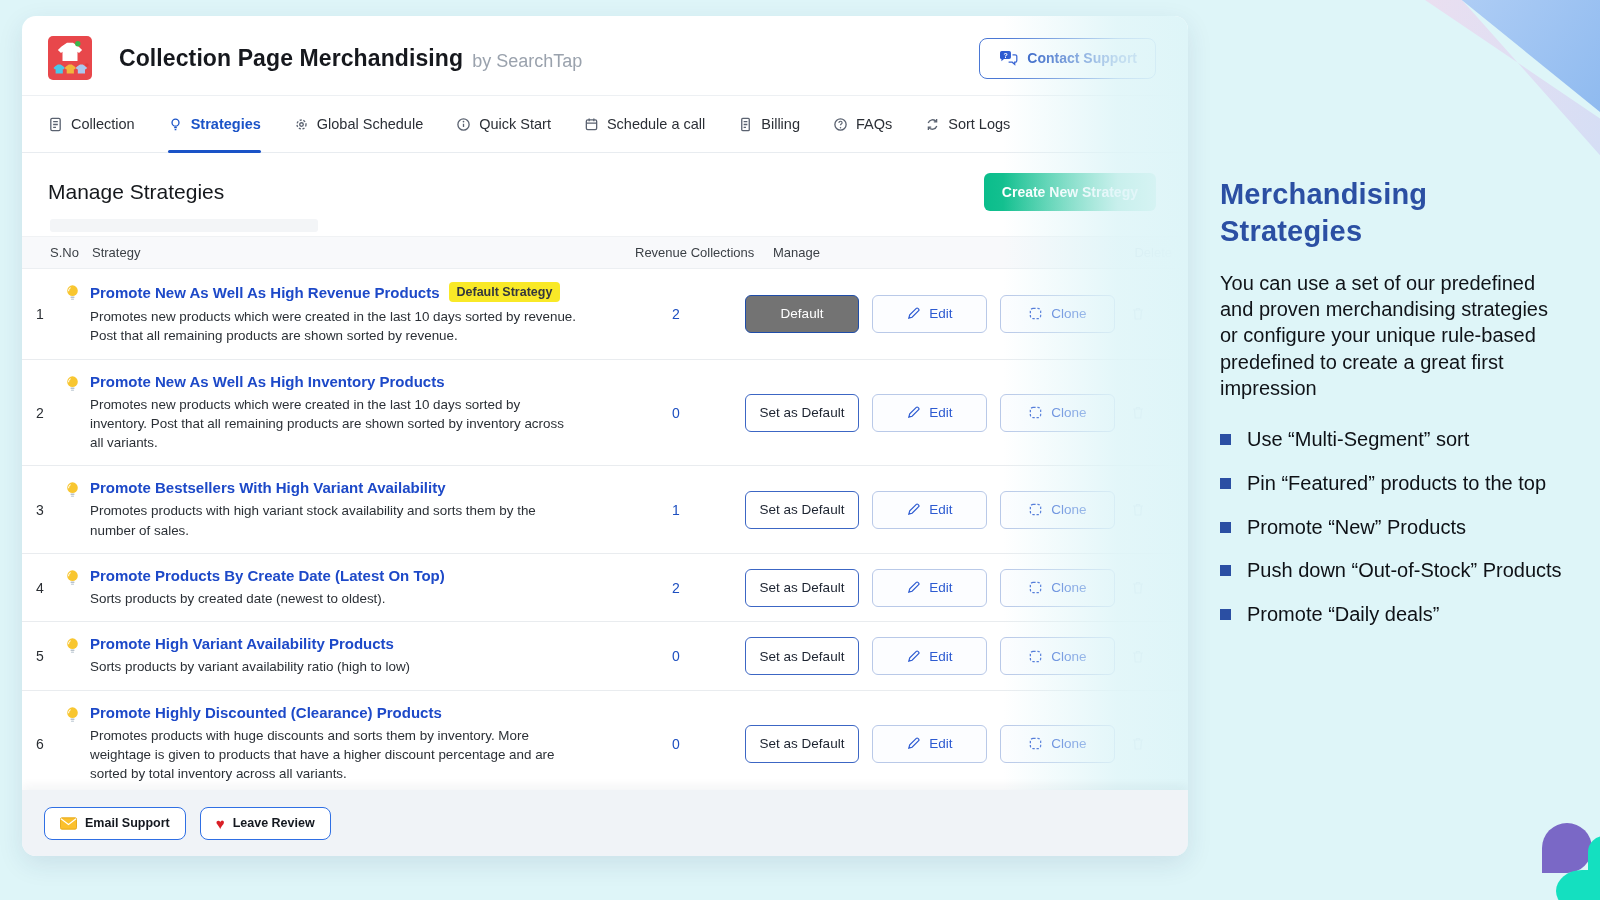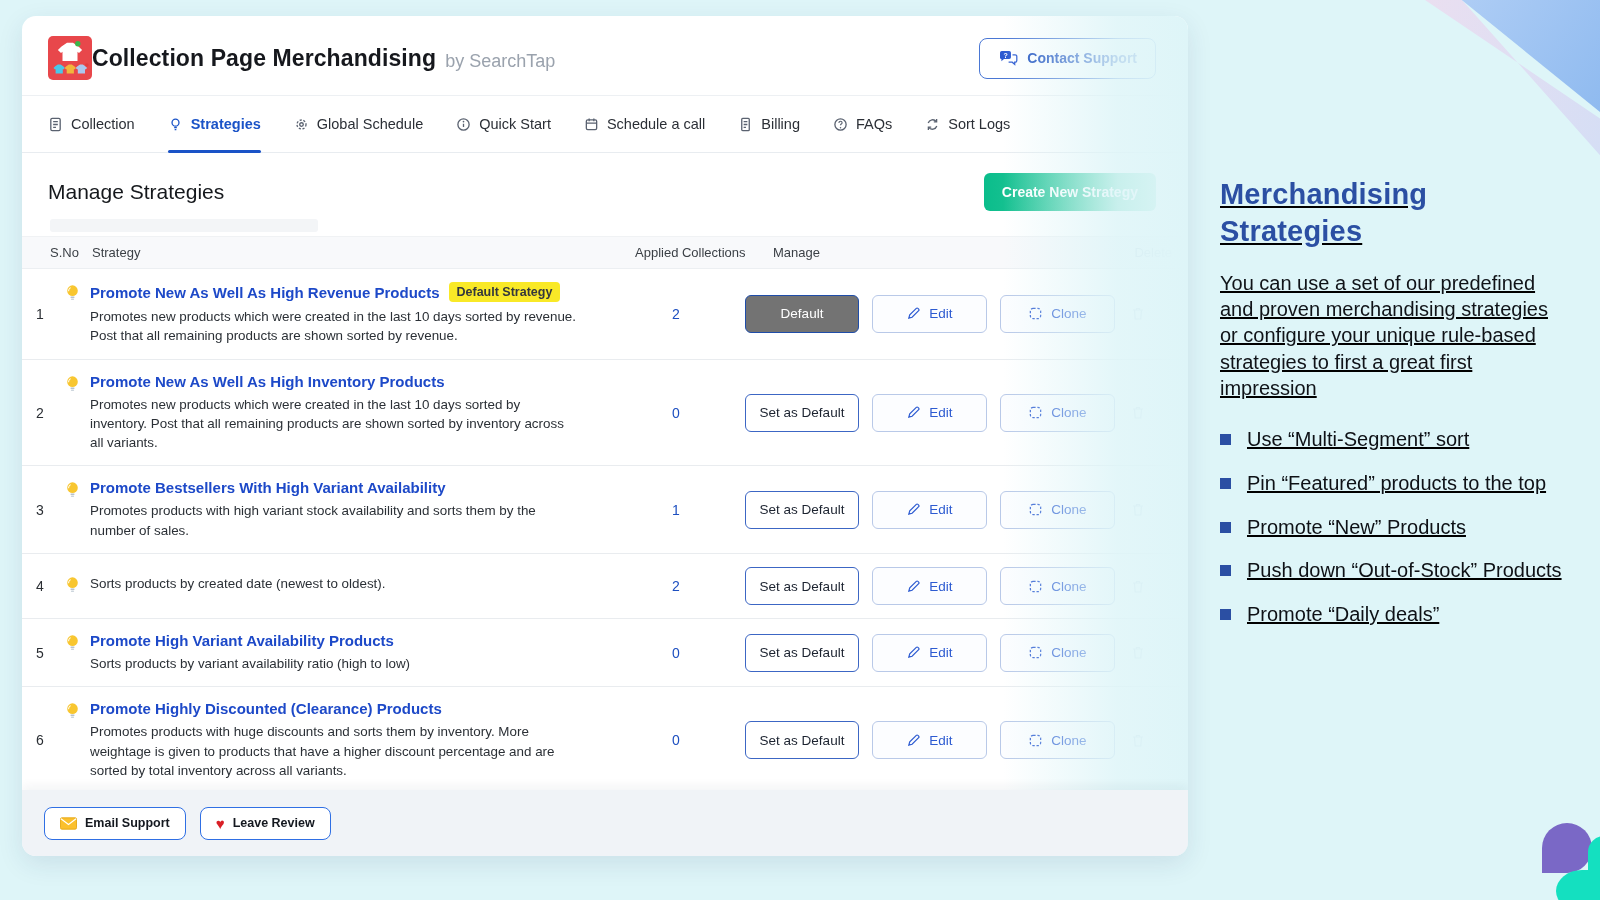--- a/index.html
+++ b/index.html
@@ -22,21 +22,21 @@
     border-radius:50% 0 50% 50%;}
 
   
   .card{position:absolute;left:22px;top:16px;width:1166px;height:840px;background:#fff;
     border-radius:14px;box-shadow:0 8px 26px rgba(25,50,95,.10);overflow:hidden;}
   .fade-overlay{position:absolute;top:0;right:0;bottom:0;width:185px;z-index:40;pointer-events:none;
     background:linear-gradient(90deg,rgba(222,245,248,0) 0%,rgba(222,245,248,.85) 62%,#def5f8 100%);}
 
   .card-header{display:flex;align-items:center;padding:20px 26px 15px 26px;border-bottom:1px solid #edf0f3;}
   .app-logo{width:44px;height:44px;flex:0 0 auto;}
-  .app-title{font-size:23px;font-weight:600;color:#16181d;margin-left:0;letter-spacing:.1px;}
+  .app-title{font-size:23px;font-weight:600;color:#16181d;margin-left:27px;letter-spacing:.1px;}
   .app-byline{font-size:18px;color:#9aa2ad;margin-left:9px;position:relative;top:3px;}
   .btn-contact{margin-left:auto;margin-right:6px;height:41px;padding:0 18px;background:#fff;
     border:1.4px solid #4a77d4;border-radius:8px;display:inline-flex;align-items:center;gap:9px;
     color:#1d4fc0;font-size:14px;font-weight:600;cursor:pointer;font-family:inherit;}
 
   
   .tabs{display:flex;align-items:center;gap:33px;height:57px;padding:0 26px;border-bottom:1px solid #e8ecf0;}
   .tab{position:relative;display:inline-flex;align-items:center;gap:8px;font-size:14.5px;
     color:#2b2f36;cursor:pointer;height:100%;}
   .tab svg{color:#5a6270;}
@@ -79,21 +79,21 @@
 
   
   .card-footer{position:absolute;left:0;right:0;bottom:0;height:66px;background:#f0f3f7;z-index:50;
     display:flex;align-items:center;gap:14px;padding-left:22px;box-shadow:0 -4px 10px rgba(16,36,68,.05);}
   .btn-foot{height:33px;padding:0 15px;background:#fff;border:1.5px solid #2f6fe4;border-radius:8px;
     display:inline-flex;align-items:center;gap:8px;font-size:12.5px;font-weight:600;color:#14181f;
     cursor:pointer;font-family:inherit;}
   .heart{color:#d91f26;font-size:15px;line-height:1;}
 
   
-  .side{position:absolute;left:1220px;top:176px;width:345px;text-decoration:underline;}
+  .side{position:absolute;left:1220px;top:176px;width:345px;}
   .side h2{margin:0;font-size:29px;line-height:1.26;font-weight:800;color:#2b4fa3;letter-spacing:.2px;}
   .side p{margin:21px 0 0 0;font-size:20px;line-height:1.31;color:#101318;font-weight:500;}
   .side ul{margin:25px 0 0 0;padding:0;list-style:none;}
   .side li{position:relative;padding-left:27px;font-size:20px;line-height:1.34;color:#0e1116;
     font-weight:500;margin-bottom:17px;}
   .side li::before{content:"";position:absolute;left:0;top:8px;width:11px;height:11px;background:#2b4fa3;}
 </style>
 </head>
 <body>
 
@@ -196,21 +196,21 @@
 
   <div class="heading-row">
     <span class="page-heading">Manage Strategies</span>
     <button class="btn-create">Create New Strategy</button>
   </div>
   <div class="skeleton-bar"></div>
 
   <div class="tgrid thead">
     <div style="text-align:left;">S.No</div>
     <div style="padding-left:6px;">Strategy</div>
-    <div>Applied Collections</div>
+    <div>Revenue Collections</div>
     <div class="h-manage">
       <span>Manage</span>
       <span class="h-delete">Delete</span>
     </div>
   </div>
 
   <div class="tgrid trow">
     <div class="c-sno">1</div>
     <div class="c-strategy">
       <span class="bulb"><svg width="17" height="20" viewBox="0 0 18 20">
@@ -331,20 +331,23 @@
   <div class="tgrid trow">
     <div class="c-sno">4</div>
     <div class="c-strategy">
       <span class="bulb"><svg width="17" height="20" viewBox="0 0 18 20">
             <circle cx="9" cy="7.5" r="5.6" fill="#f8c630"></circle>
             <path d="M6.6 4.6c-1 .7-1.7 1.8-1.7 3" stroke="#fff" stroke-width="1.1" fill="none" stroke-linecap="round"></path>
             <rect x="6.8" y="13.6" width="4.4" height="1.7" rx=".8" fill="#b9c3cc"></rect>
             <rect x="7.3" y="15.8" width="3.4" height="1.5" rx=".7" fill="#ccd5dd"></rect>
           </svg></span>
       <div class="stext">
+        <div class="titleline">
+            <a class="stitle">Promote Products By Create Date (Latest On Top)</a>
+          </div>
         <div class="sdesc">Sorts products by created date (newest to oldest).</div>
       </div>
     </div>
     <div class="c-applied"><a>2</a></div>
     <div class="c-manage">
       <button class="btn btn-setdefault">Set as Default</button>
       <button class="btn btn-light">
           <svg width="15" height="15" viewBox="0 0 16 16">
             <path d="M3 13l1-3.5 7-7a1.2 1.2 0 0 1 1.7 0l.8.8a1.2 1.2 0 0 1 0 1.7l-7 7L3 13z" fill="none" stroke="currentColor" stroke-width="1.3"></path>
           </svg>
@@ -454,21 +457,21 @@
       <span class="heart">♥</span>
       <span>Leave Review</span>
     </button>
   </div>
 
   <div class="fade-overlay"></div>
 </div>
 
 <div class="side">
   <h2>Merchandising Strategies</h2>
-  <p>You can use a set of our predefined and proven merchandising strategies or configure your unique rule-based strategies to first a great first impression</p>
+  <p>You can use a set of our predefined and proven merchandising strategies or configure your unique rule-based predefined to create a great first impression</p>
   <ul>
     <li>Use “Multi-Segment” sort</li>
     <li>Pin “Featured” products to the top</li>
     <li>Promote “New” Products</li>
     <li>Push down “Out-of-Stock” Products</li>
     <li>Promote “Daily deals”</li>
   </ul>
 </div>
 
 </body></html>

